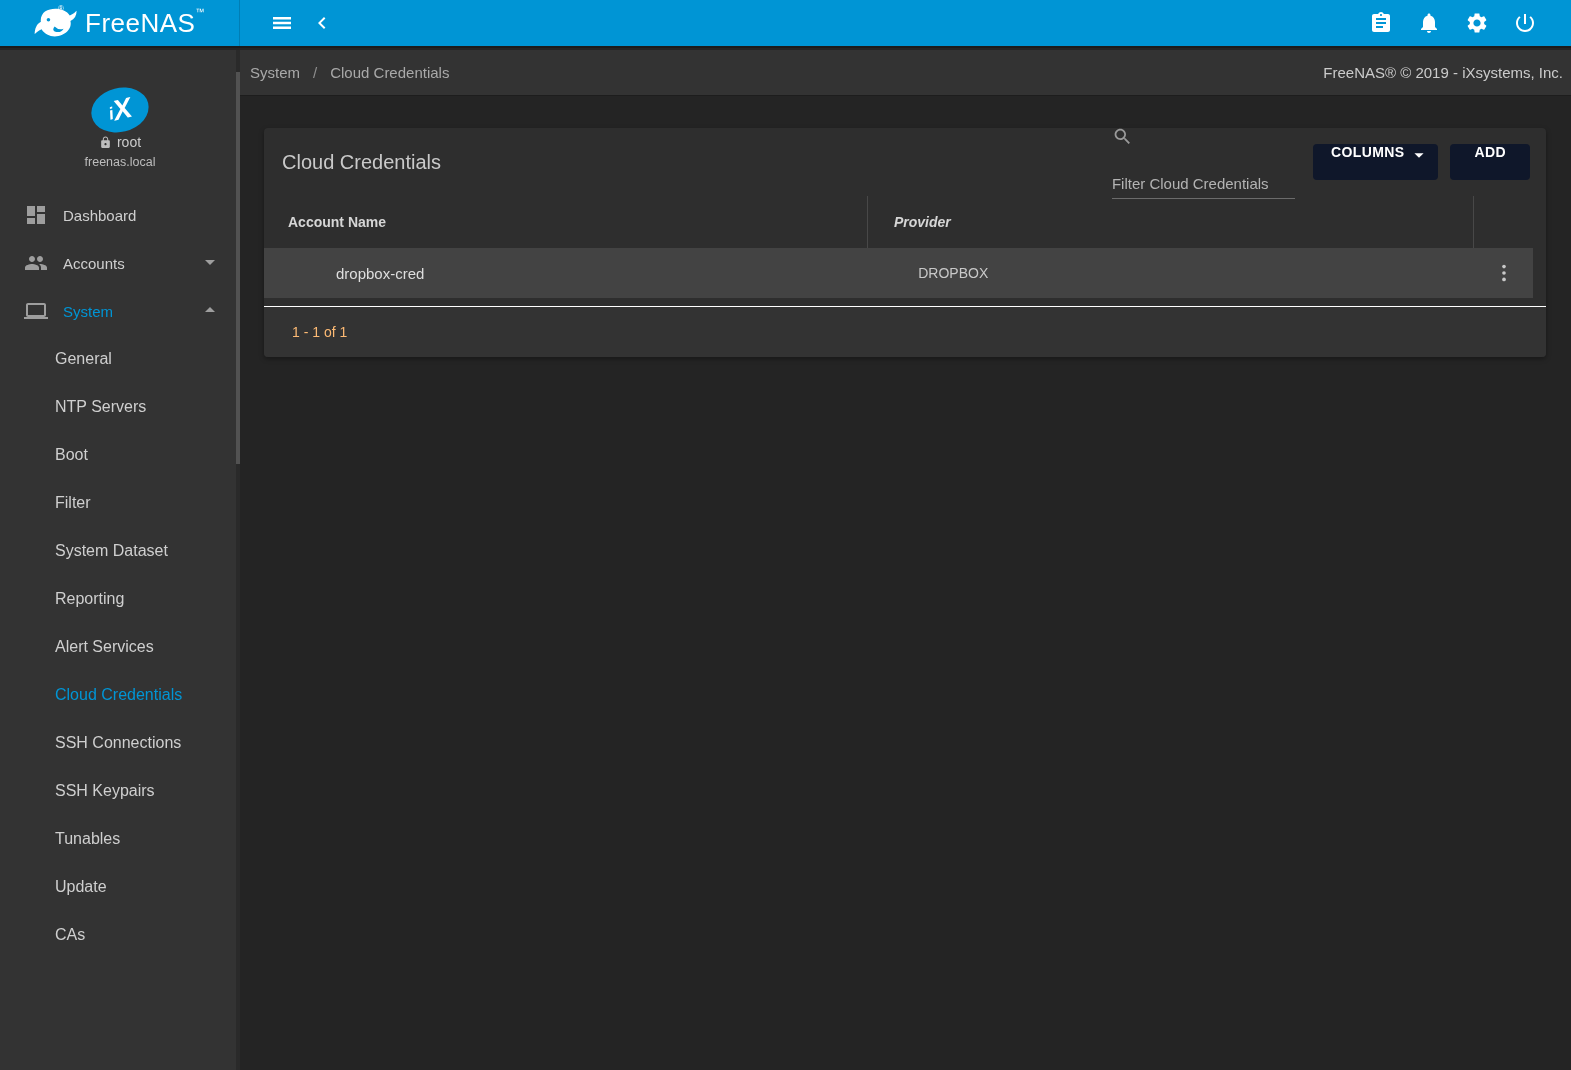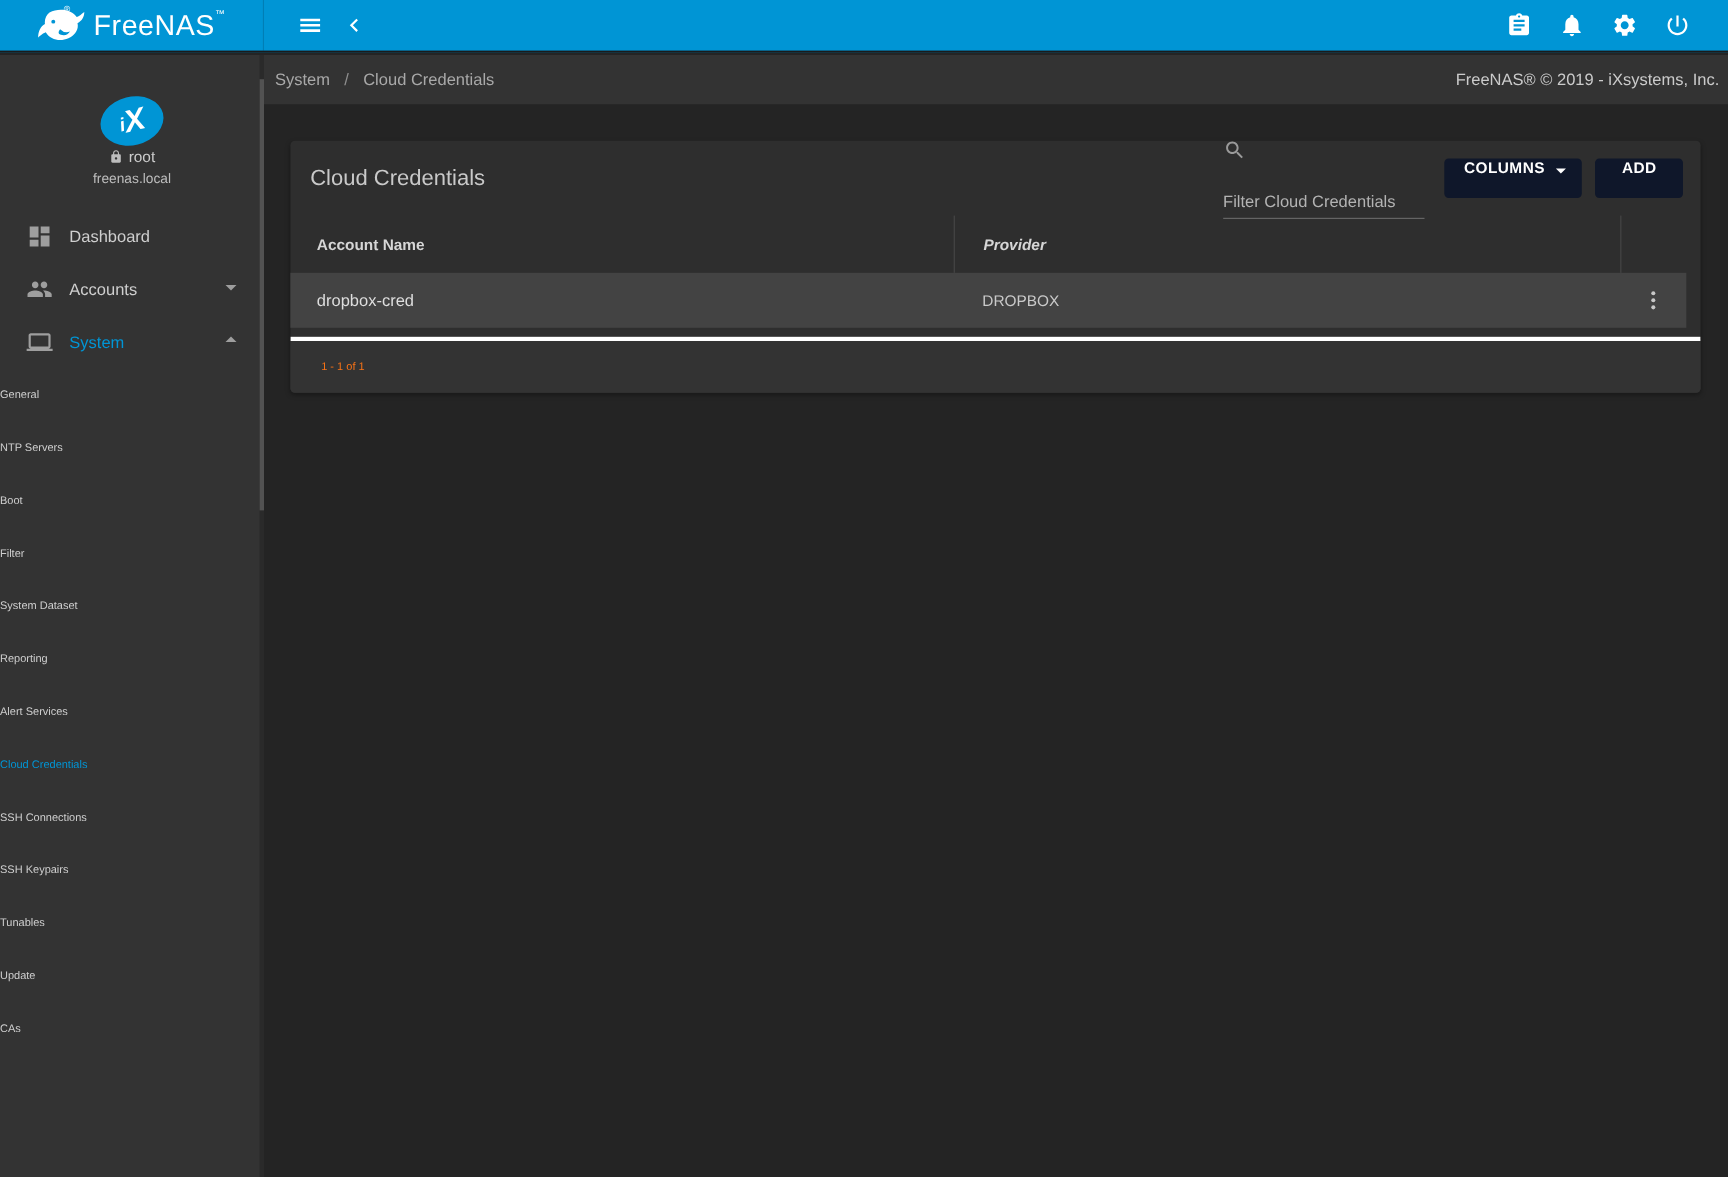--- a/index.html
+++ b/index.html
@@ -75,22 +75,22 @@
   .nav-item{
     height:48px; display:flex; align-items:center; padding:0 18px 0 24px;
     color:#cfcfcf; font-size:15px; cursor:pointer;
   }
   .nav-item .nav-icon{ width:24px; height:24px; margin-right:15px; }
   .nav-item .nav-icon svg{ width:24px; height:24px; fill:#9e9e9e; }
   .nav-item .nav-label{ flex:1; }
   .nav-item.active .nav-label{ color:#0095d5; }
   .nav-caret svg{ width:24px; height:24px; fill:#9e9e9e; }
   .nav-subitem{
-    height:48px; display:flex; align-items:center; 
-    color:#cfcfcf; font-size:10px; cursor:pointer;
+    height:48px; display:flex; align-items:center; padding-left:55px;
+    color:#cfcfcf; font-size:16px; cursor:pointer;
   }
   .nav-subitem.active{ color:#0095d5; }
 
   
   .card{
     position:absolute; left:264px; top:128px; width:1282px;
     background:#2e2e2e; border-radius:4px; box-shadow:0 2px 5px rgba(0,0,0,.35);
     z-index:5;
   }
   .card-header{ height:68px; display:flex; align-items:center; padding:0 16px 0 18px; }
@@ -117,36 +117,37 @@
   .th{
     display:flex; align-items:center; font-size:14px; font-weight:bold; color:#d6d6d6;
   }
   .th-account{ width:603px; padding-left:24px; }
   .th-provider{ width:606px; padding-left:26px; border-left:1px solid #484848;font-style:italic; }
   .th-actions{ width:73px; border-left:1px solid #484848; }
 
   .trow{
     display:flex; height:50px; width:1269px; background:#434343; align-items:center;
     cursor:pointer;
+    padding-left:48px;
   }
   .td{ display:flex; align-items:center; font-size:15px; color:#dedede; }
   .td-account{ width:603px; padding-left:24px; }
   .td-provider{ width:606px; padding-left:26px; color:#c9c9c9; font-size:14px; }
   .td-actions{ width:60px; justify-content:center; }
   .kebab-btn{
     width:36px; height:36px; display:flex; align-items:center; justify-content:center;
     background:transparent; border:none; cursor:pointer; border-radius:50%;
   }
   .kebab-btn svg{ width:22px; height:22px; fill:#c8c8c8; }
 
   .table-gap{ height:8px; }
   .tfoot{
-    height:51px; background:#333333; border-top:4px solid #ffffff;
+    height:51px; background:#333333; border-top:1px solid #ffffff;
     display:flex; align-items:center; padding-left:28px;
-    font-size:10px; color:#f97316; border-radius:0 0 4px 4px;
+    font-size:14px; color:#fdba74; border-radius:0 0 4px 4px;
   }
 </style>
 </head>
 <body>
 
 <header class="topbar">
   <div class="logo-panel">
     <svg class="logo-shark" viewBox="0 0 64 48">
       <path fill="#ffffff" d="M16 5 C 28 -2, 46 1, 52 11 C 57 9, 61 5, 62 4 C 62 11, 59 16, 53 19 C 55 27, 50 35, 41 39 C 30 44, 17 41, 11 31 C 6 33, 2 37, 1 38 C 1 30, 4 23, 10 20 C 9 14, 12 8, 16 5 Z"></path>
       <circle cx="21" cy="17" r="2.6" fill="#0095d5"></circle>

